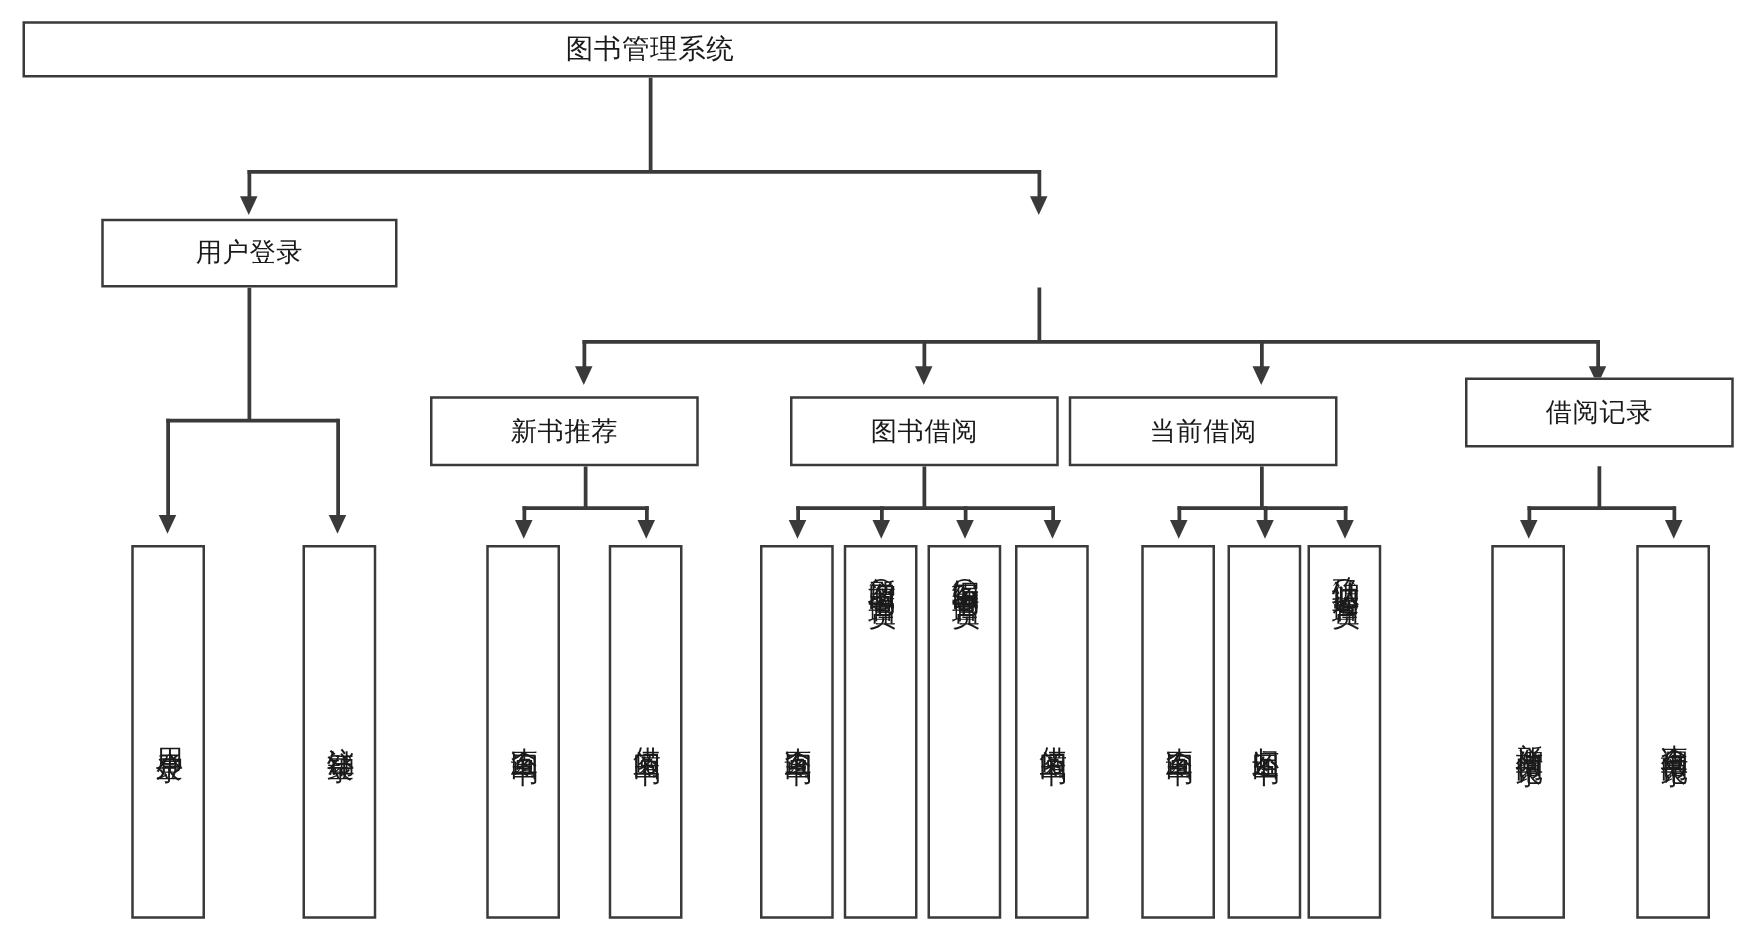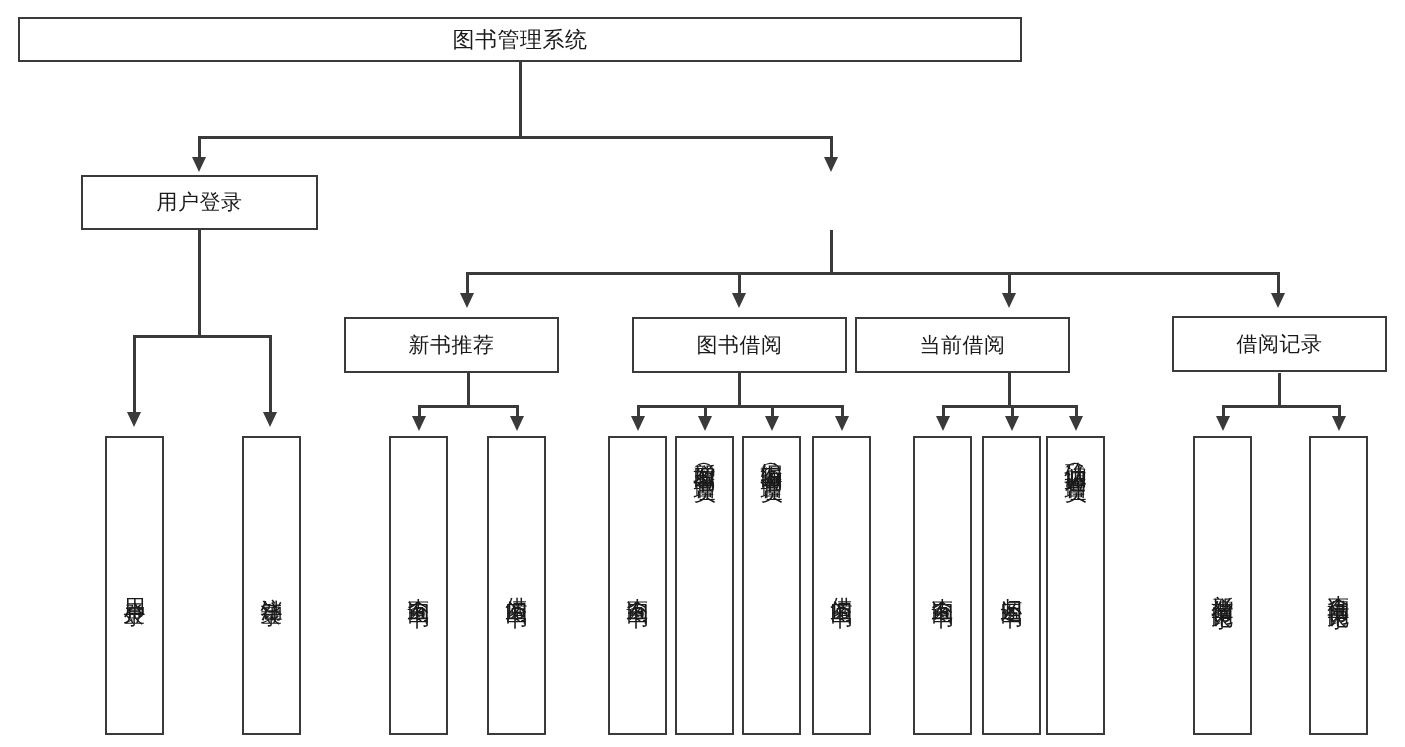--- a/index.html
+++ b/index.html
@@ -157,21 +157,21 @@
   </div>
 
   <div class="node horiz" style="left:632px;top:317px;width:215px;height:56px;">
     <span class="label">图书借阅</span>
   </div>
 
   <div class="node horiz" style="left:855px;top:317px;width:215px;height:56px;">
     <span class="label">当前借阅</span>
   </div>
 
-  <div class="node horiz" style="left:1172px;top:316px;width:215px;height:56px;">
+  <div class="node horiz" style="left:1172px;top:302px;width:215px;height:56px;">
     <span class="label">借阅记录</span>
   </div>
 
   <div class="node vert centered" style="left:105px;top:436px;width:59px;height:299px;">
     <span class="label">用户登录</span>
   </div>
   <div class="node vert centered" style="left:242px;top:436px;width:59px;height:299px;">
     <span class="label">注销登录</span>
   </div>
 

